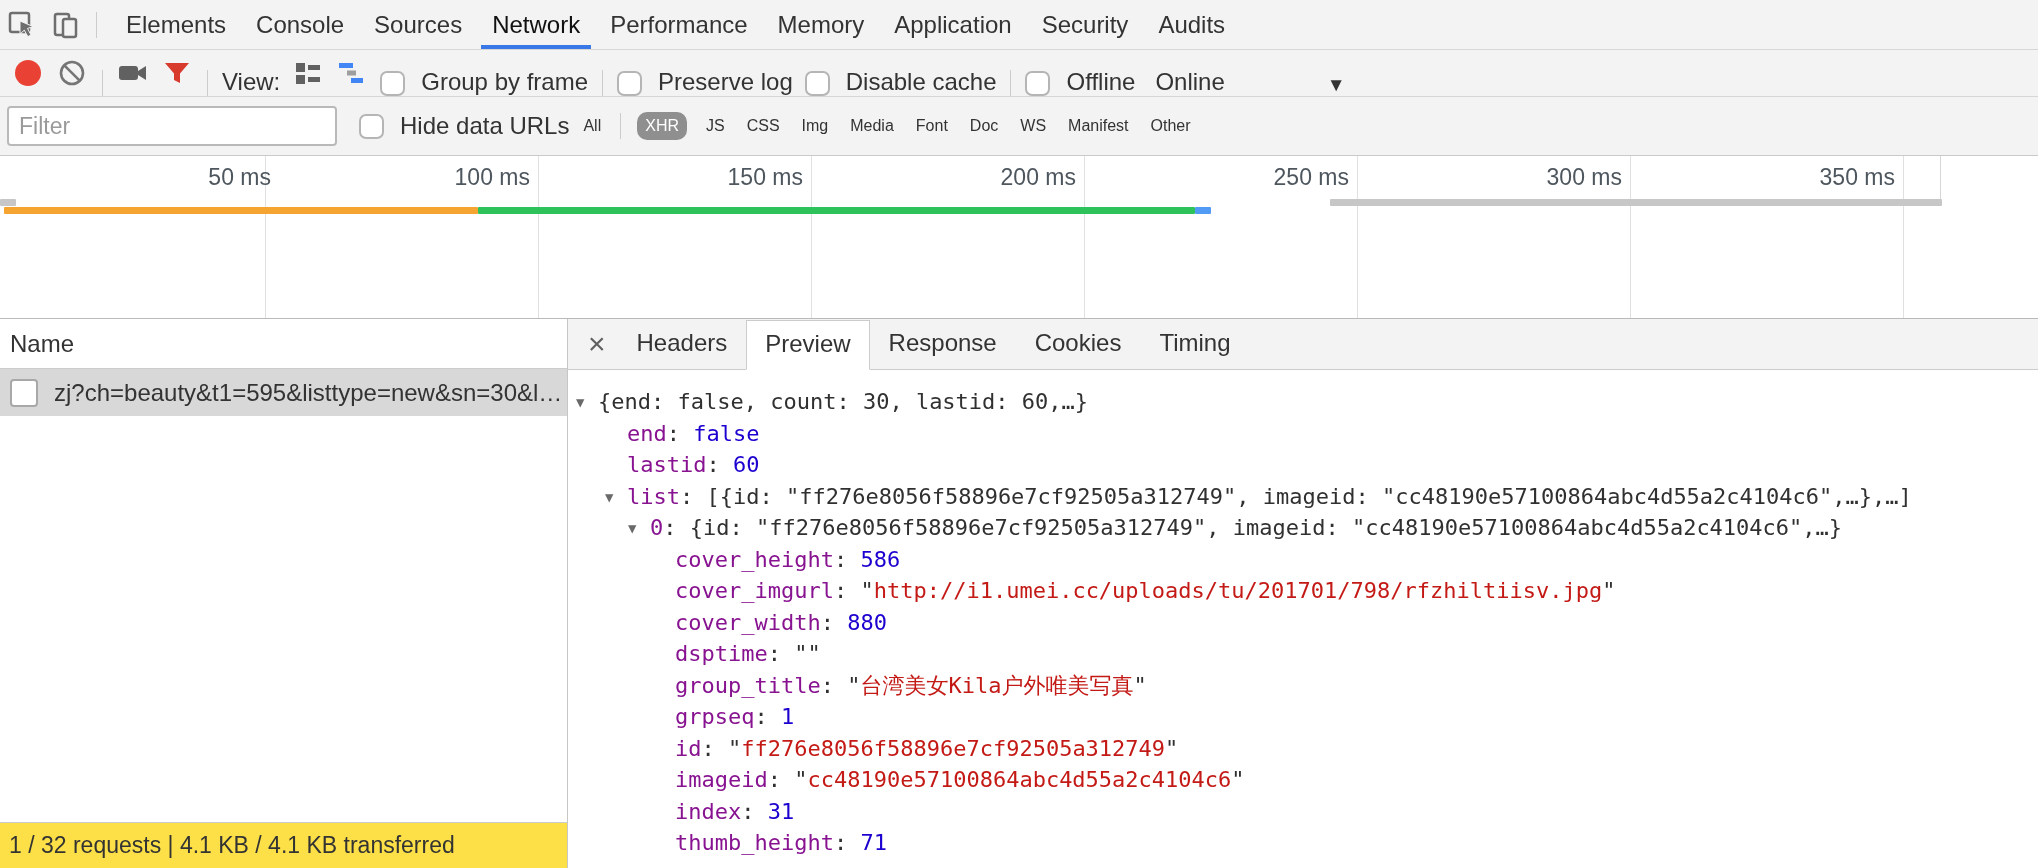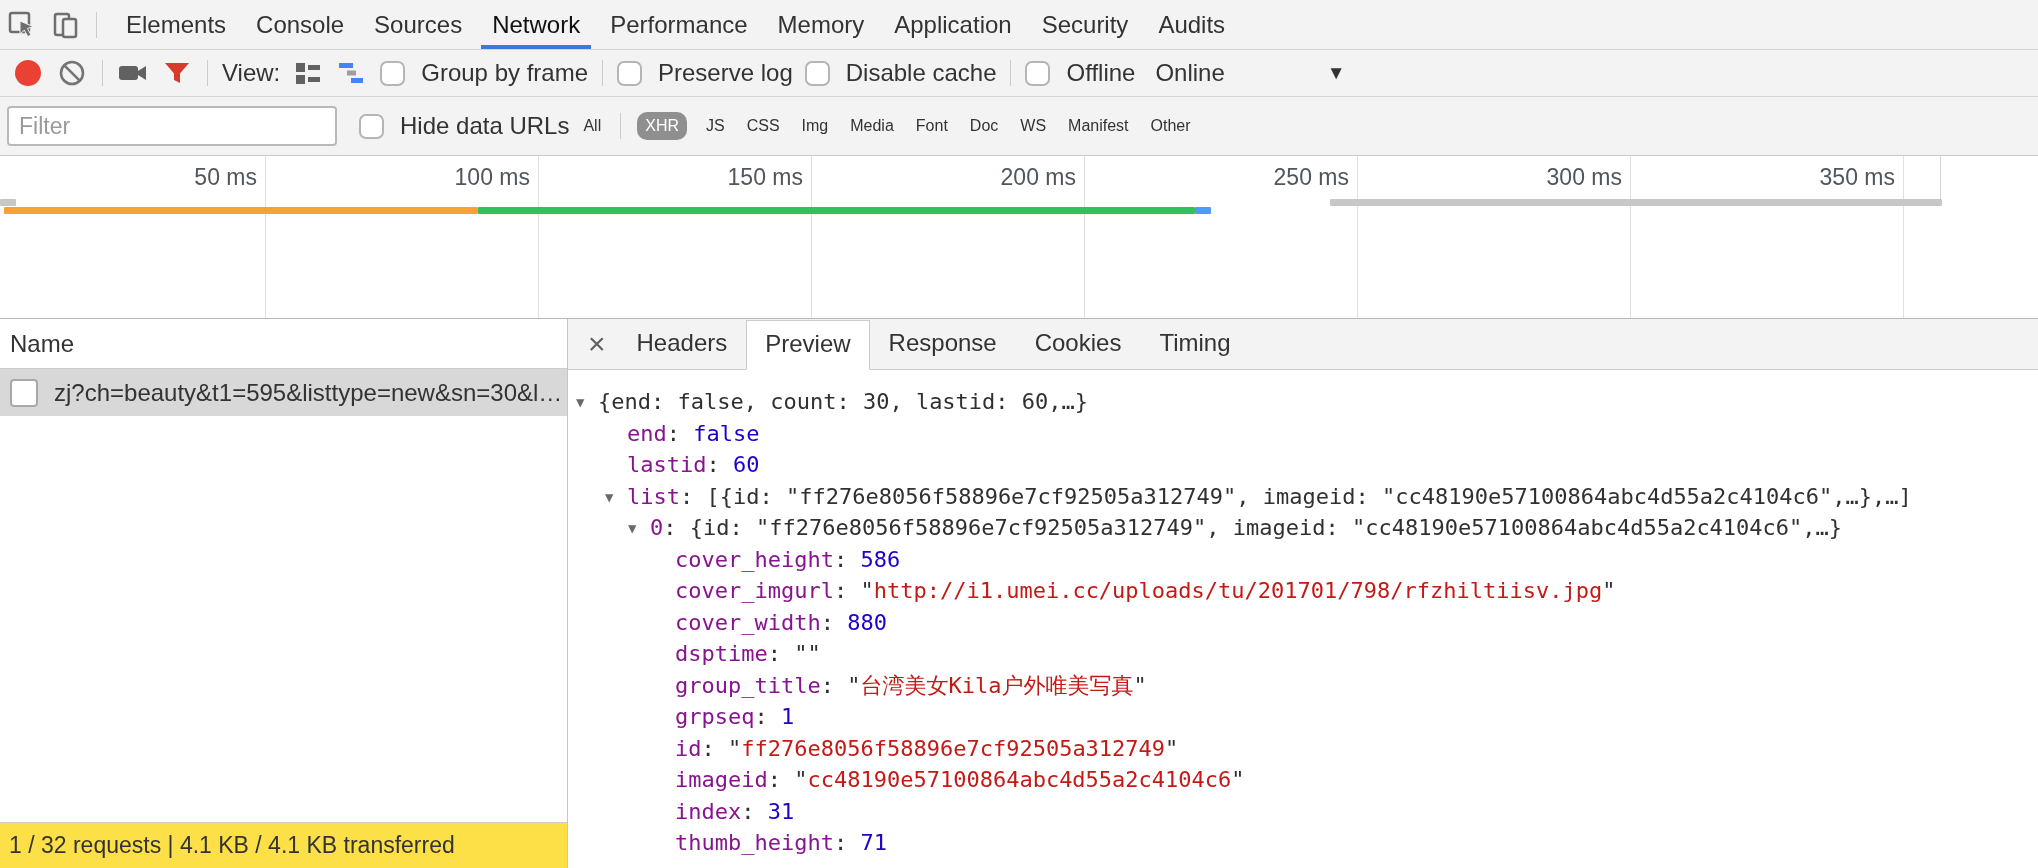--- a/index.html
+++ b/index.html
@@ -15,21 +15,21 @@
   .vsep { width:1px; height:26px; background:#ccc; margin:0 8px; flex:none; }
   #main-tabs { display:flex; height:100%; margin-left:6px; }
   .tab { position:relative; display:flex; align-items:center; height:100%;
     padding:0 15px; font-size:24px; color:#333; cursor:pointer; white-space:nowrap; }
   .tab.active { color:#111; }
   .tab.active::after { content:''; position:absolute; left:4px; right:4px; bottom:0;
     height:4px; background:#3b78e7; }
 
   
   #toolbar { height:47px; background:#f3f3f3; border-bottom:1px solid #d6d6d6;
-    display:flex; align-items:center; flex:none; padding-left:6px; }
+    display:flex; align-items:flex-end; flex:none; padding-left:6px; }
   .tool-label { font-size:24px; color:#333; margin:0 6px; white-space:nowrap; }
   .cb { width:25px; height:25px; border:2px solid #b5b5b5; border-radius:7px;
     background:#fff; flex:none; margin:0 10px 0 6px; cursor:pointer; }
   .record-dot { width:26px; height:26px; border-radius:50%; background:#e94235; }
   #online-arrow { font-size:19px; color:#333; margin-left:96px; cursor:pointer; }
 
   
   #filterbar { height:59px; background:#f3f3f3; border-bottom:1px solid #c9c9c9;
     display:flex; align-items:center; flex:none; padding-left:7px; }
   #filter-input { width:330px; height:40px; border:2px solid #b9b9b9; border-radius:4px;
@@ -185,21 +185,21 @@
         <span class="ftype">Font</span>
         <span class="ftype">Doc</span>
         <span class="ftype">WS</span>
         <span class="ftype">Manifest</span>
         <span class="ftype">Other</span>
       </div>
   </div>
 
   <div id="overview">
       <div class="gridline" style="left: 265px;"></div>
-      <span class="tick-label" style="left: 107px;">50 ms</span>
+      <span class="tick-label" style="left: 121px;">50 ms</span>
       <div class="gridline" style="left: 538px;"></div>
       <span class="tick-label" style="left: 380px;">100 ms</span>
       <div class="gridline" style="left: 811px;"></div>
       <span class="tick-label" style="left: 653px;">150 ms</span>
       <div class="gridline" style="left: 1084px;"></div>
       <span class="tick-label" style="left: 926px;">200 ms</span>
       <div class="gridline" style="left: 1357px;"></div>
       <span class="tick-label" style="left: 1199px;">250 ms</span>
       <div class="gridline" style="left: 1630px;"></div>
       <span class="tick-label" style="left: 1472px;">300 ms</span>

